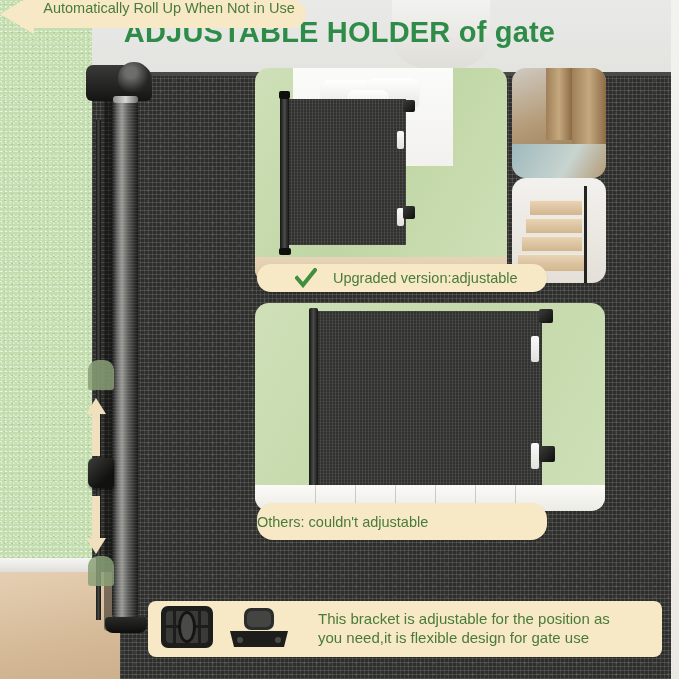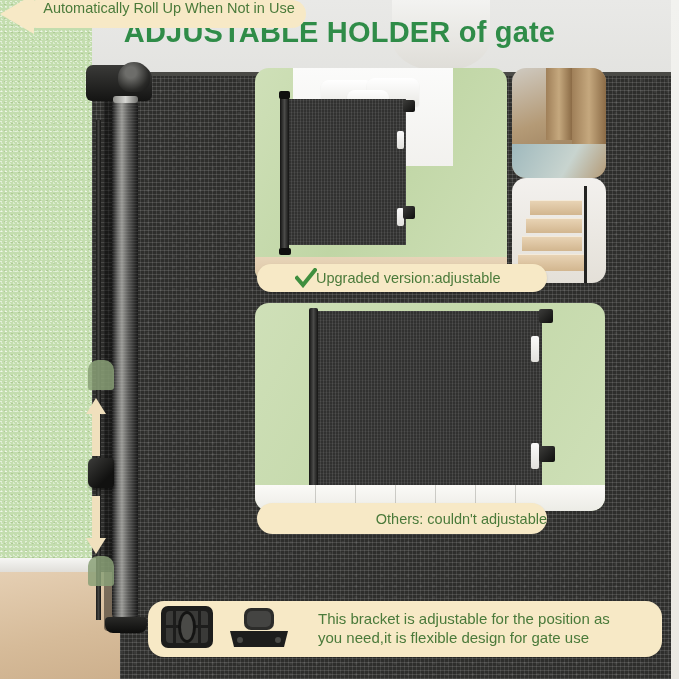--- a/index.html
+++ b/index.html
@@ -278,22 +278,22 @@
     box-shadow: 0 1px 2px rgba(0,0,0,.15);
   }
   #callout-upgraded {
     left: 257px; top: 264px;
     width: 290px; height: 28px;
     padding-left: 26px;
     font-size: 14.5px;
   }
   #callout-others {
     left: 257px; top: 503px;
-    width: 290px; height: 31px;
-    justify-content: flex-end;
+    width: 290px; height: 37px;
+    justify-content: flex-start;
     font-size: 14.5px;
   }
   .check-icon {
     position: absolute;
     left: 295px; top: 268px;
     width: 22px; height: 20px;
   }
   
   #callout-rollup {
     left: 139px; top: 546px;
@@ -319,21 +319,21 @@
     left: 0; top: -6px;
     width: 0; height: 0;
     border-top: 20px solid transparent;
     border-bottom: 20px solid transparent;
     border-right: 34px solid #f7e9c6;
   }
   
   #callout-bracket {
     left: 148px; top: 601px;
     width: 514px; height: 56px;
-    border-radius: 16px;
+    border-radius: 8px;
     padding-left: 12px;
     gap: 14px;
   }
   #callout-bracket .bracket-text {
     font-size: 15px;
     line-height: 1.25;
     color: #4a7a3a;
     margin-left: 14px;
   }
   .bracket-icon-1, .bracket-icon-2 {
@@ -418,21 +418,21 @@
 
   <div class="panel" id="inset-stairs">
     <div class="stair-step" style="left:18px; top:22px; width:52px; height:14px;"></div>
     <div class="stair-step" style="left:14px; top:40px; width:56px; height:14px;"></div>
     <div class="stair-step" style="left:10px; top:58px; width:60px; height:14px;"></div>
     <div class="stair-step" style="left:6px; top:76px; width:66px; height:16px;"></div>
     <div class="stair-rail" style="left:72px; top:8px; width:3px; height:97px;"></div>
   </div>
 
   <div class="callout" id="callout-upgraded">
-    <span style="margin-left:33px;">Upgraded version:adjustable</span>
+    <span style="margin-left:50px;">Upgraded version:adjustable</span>
   </div>
   <div class="check-icon">
     <svg width="22" height="20" viewBox="0 0 22 20">
       <polyline points="2,10 8,17 20,2" fill="none" stroke="#3f8f3f" stroke-width="4" stroke-linecap="square"></polyline>
     </svg>
   </div>
 
   <div class="panel" id="panel-others">
     <div class="gate-mesh" style="left:62px; top:8px; width:225px; height:175px;"></div>
     <div class="gate-post" style="left:54px; top:5px; width:9px; height:182px;"></div>

